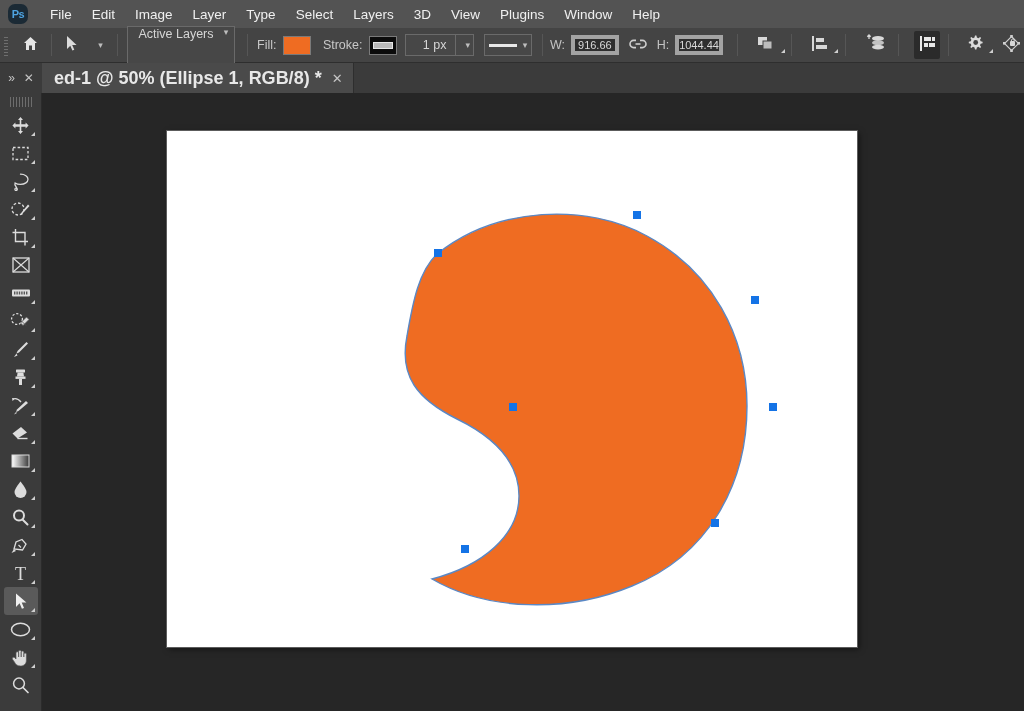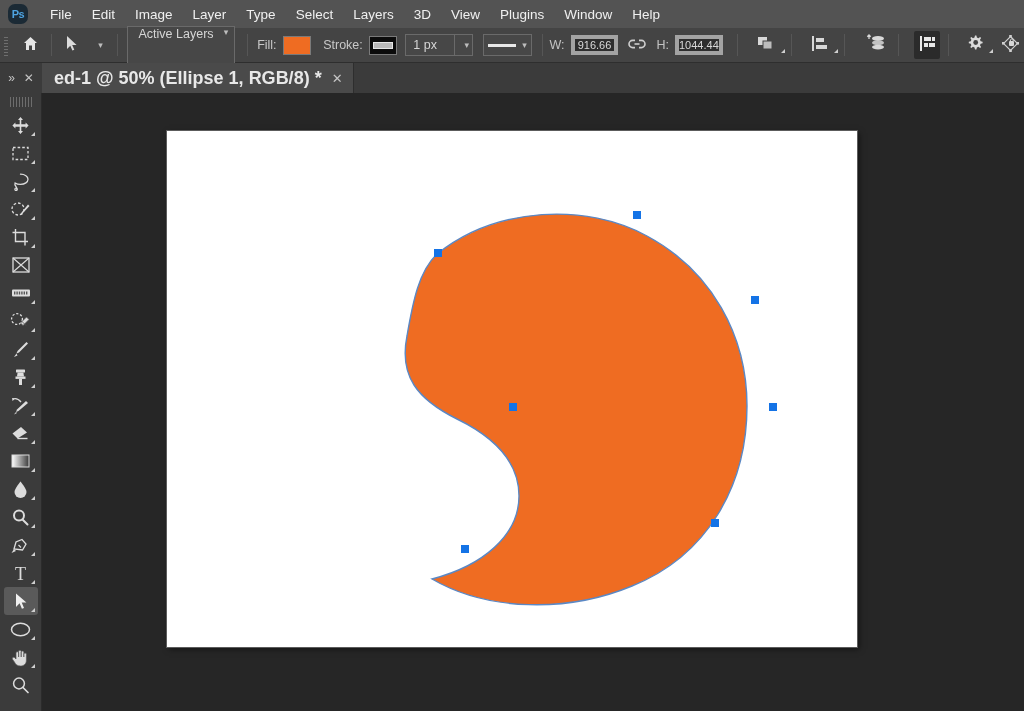--- a/index.html
+++ b/index.html
@@ -67,21 +67,21 @@
     width: 34px; height: 19px; background: #0b0b0b; border: 1px solid #7a7a7a;
     display: flex; align-items: center; justify-content: center; cursor: default;
   }
   .swatch-stroke i {
     display: block; width: 20px; height: 7px; background: #b9b9b9;
     border: 1px solid #e6e6e6;
   }
   .width-field {
     height: 22px; width: 58px; background: #474747; border: 1px solid #6a6a6a;
     color: #d6d6d6; font-size: 12.5px; display: flex; align-items: center;
-    padding-left: 7px; cursor: text;
+    padding-left: 17px; cursor: text;
   }
   .mini-caret {
     width: 22px; height: 22px; background: #474747; border: 1px solid #6a6a6a;
     border-left: none; display: flex; align-items: center; justify-content: center;
     cursor: default;
   }
   .linestyle {
     width: 56px; height: 22px; background: #474747; border: 1px solid #6a6a6a;
     display: flex; align-items: center; padding: 0 4px; cursor: default;
   }

